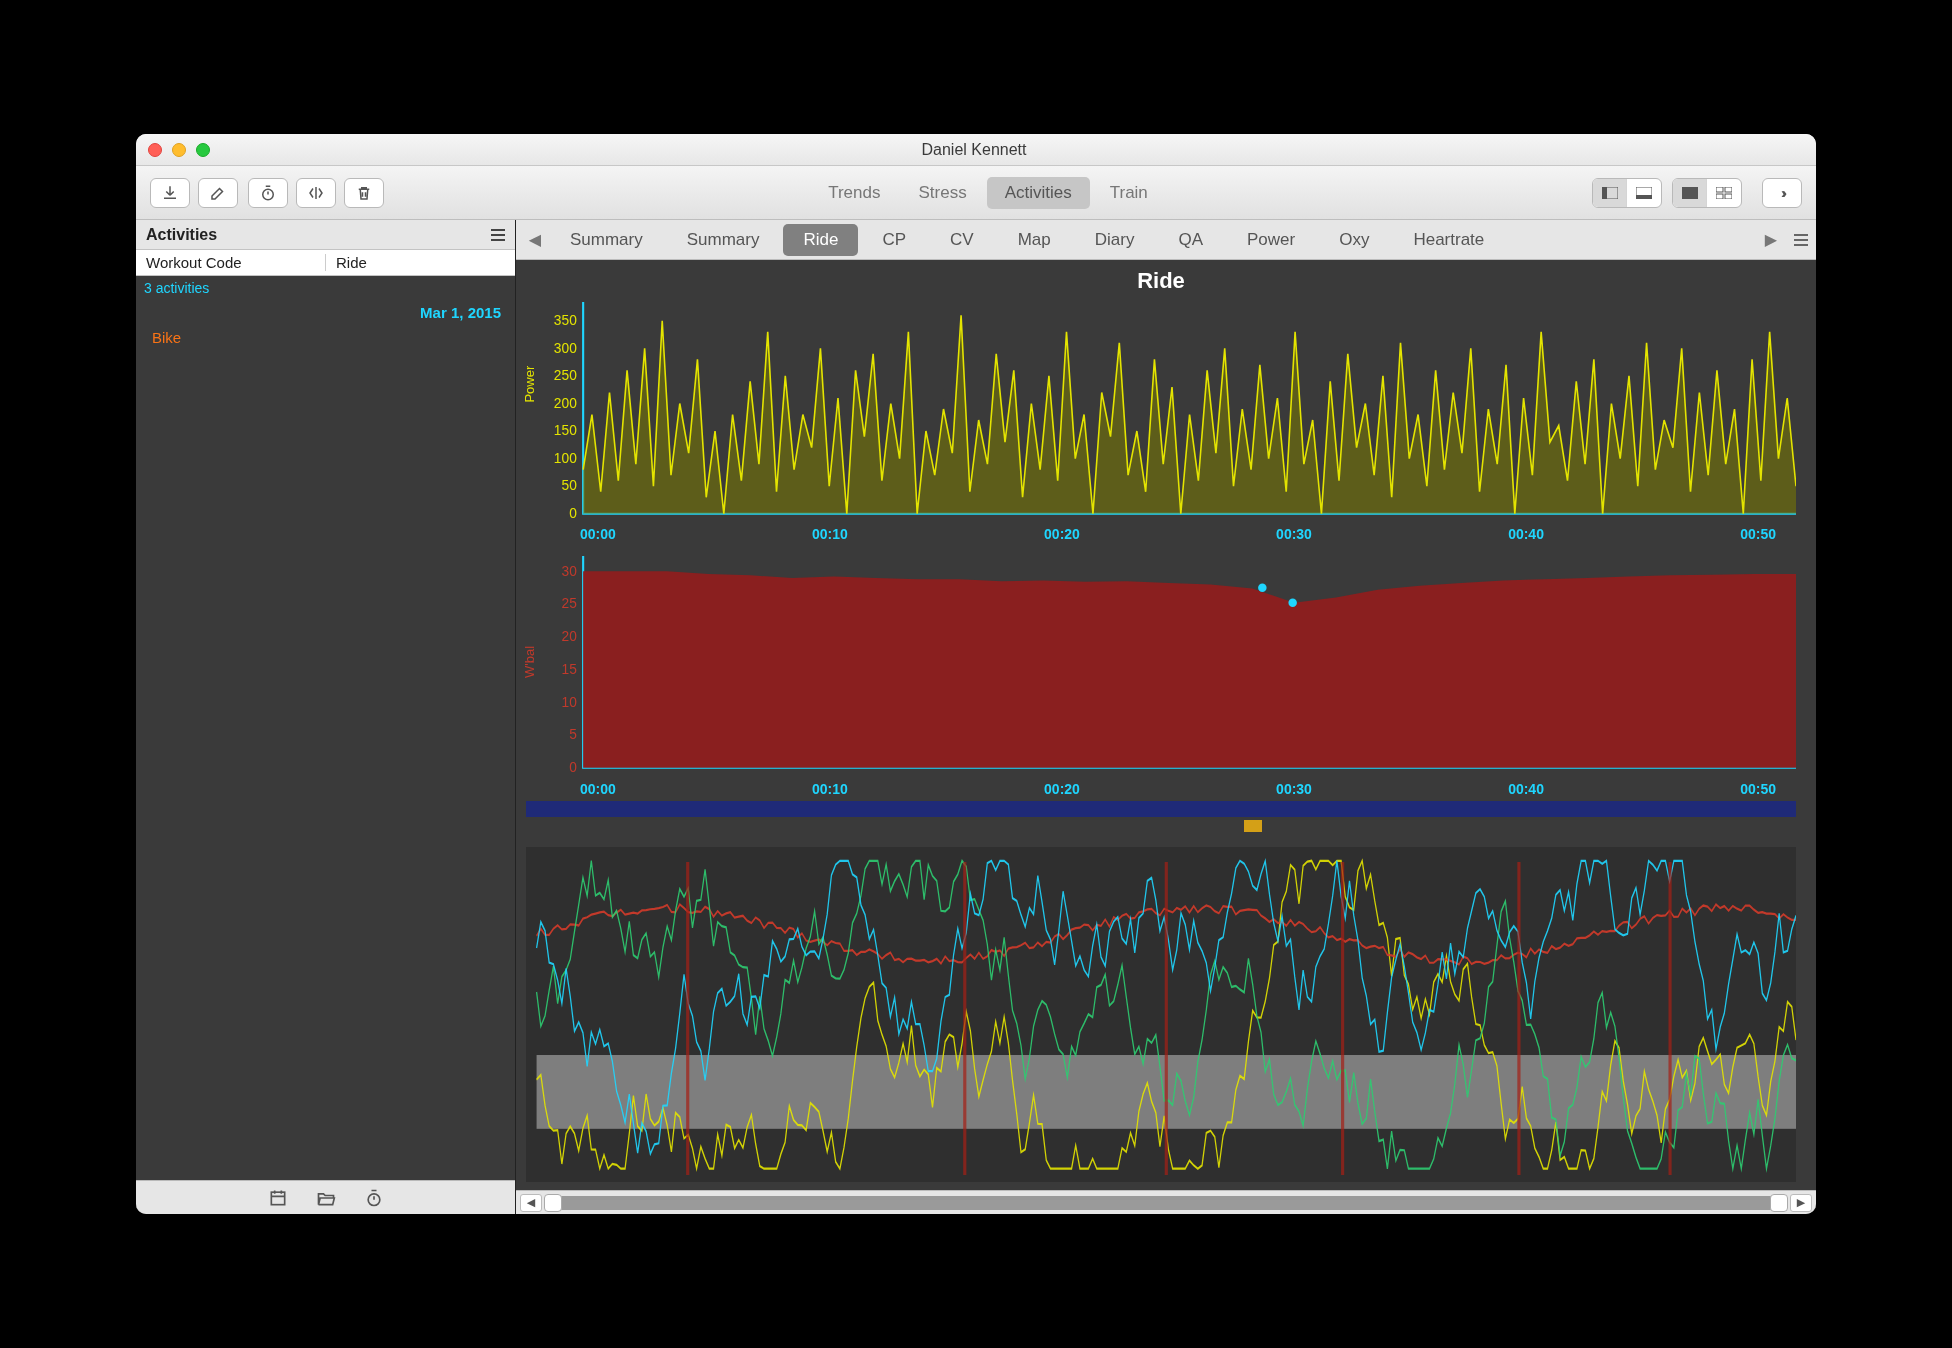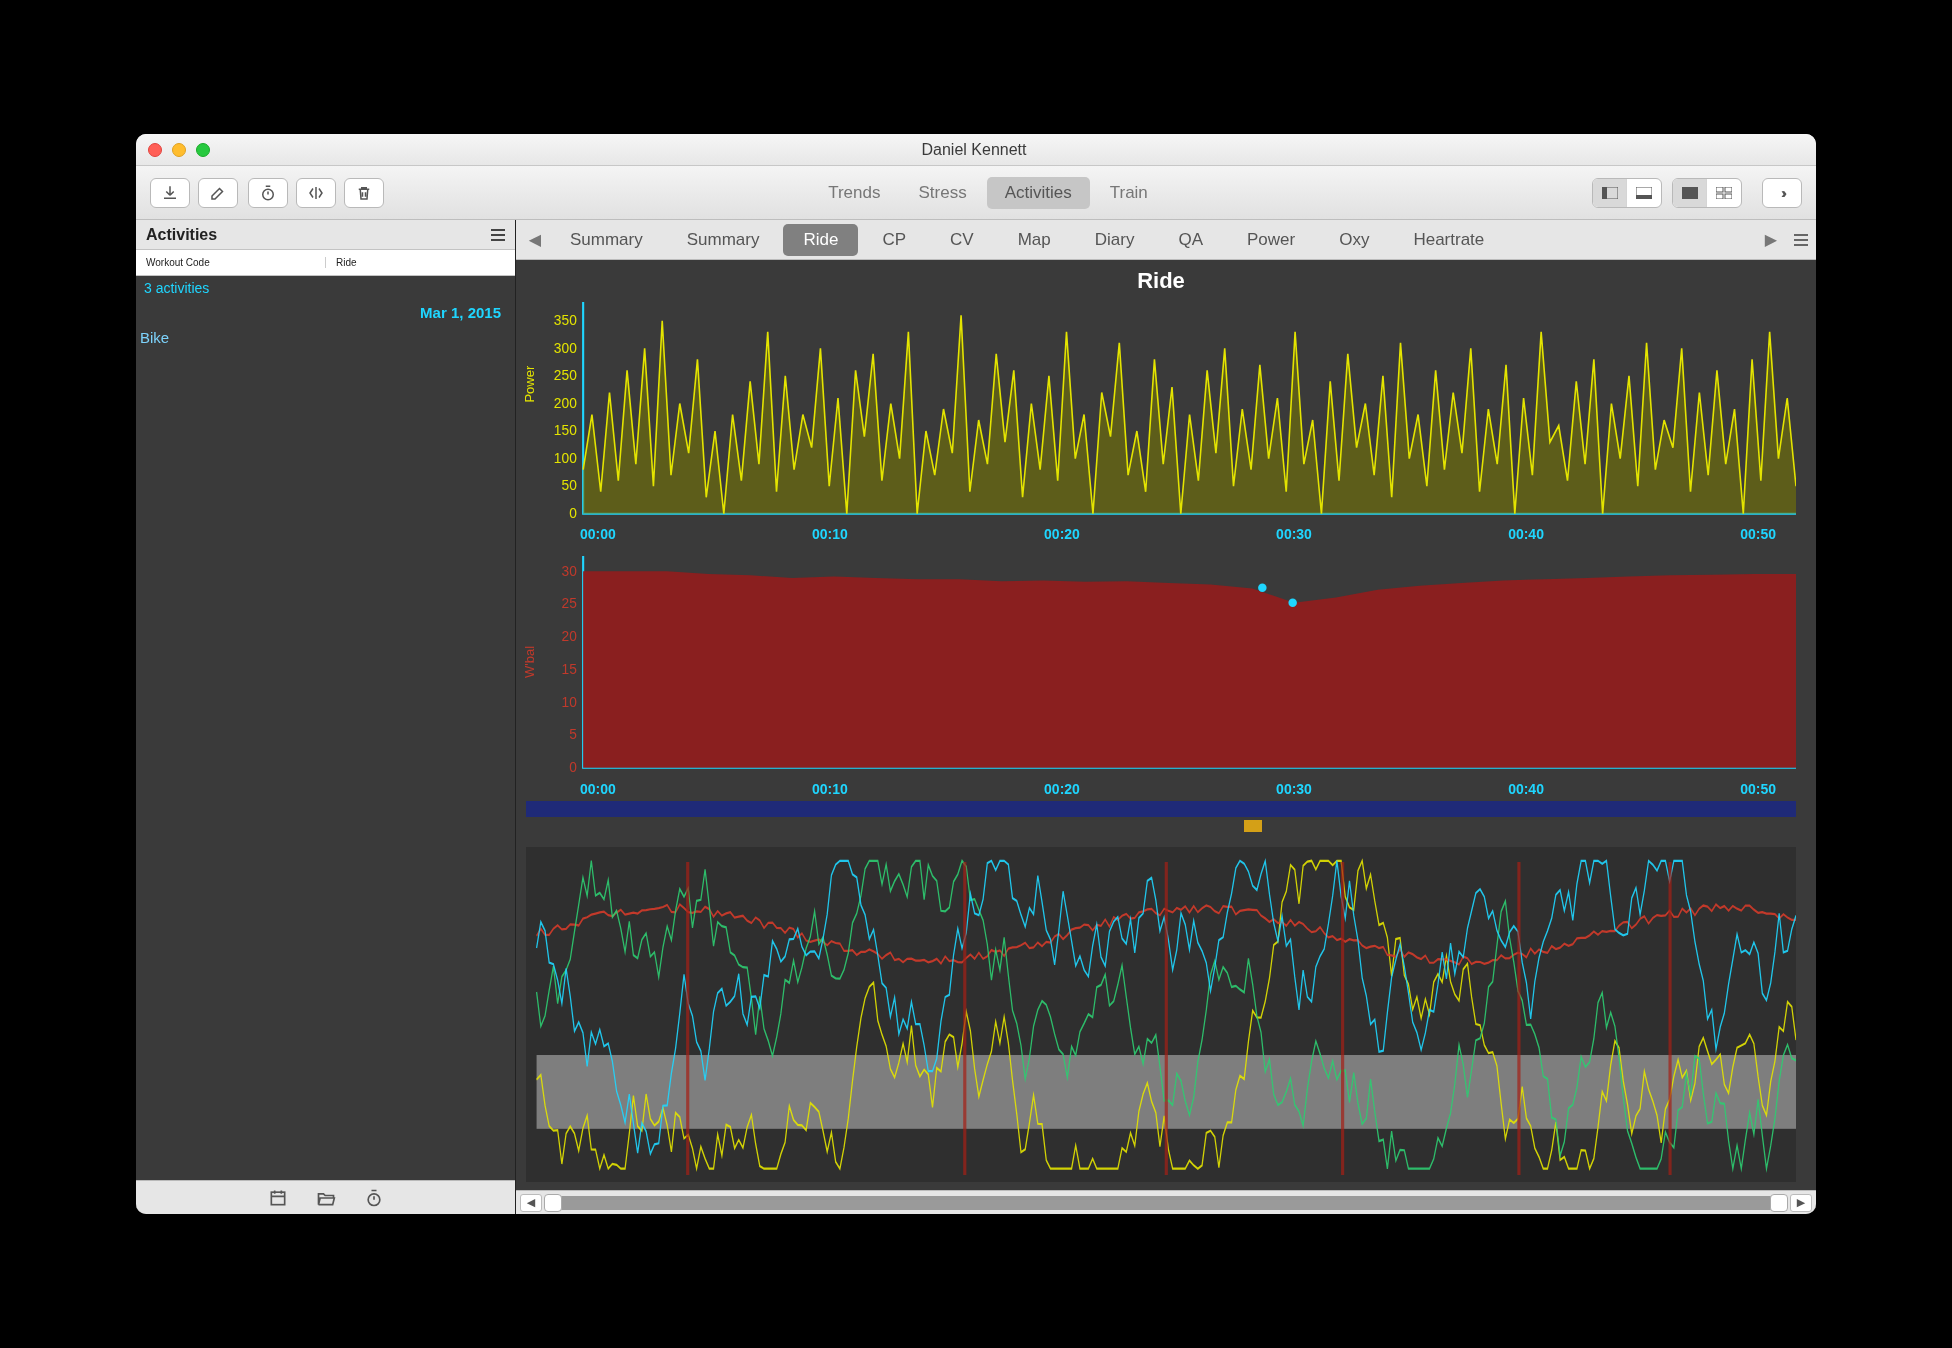--- a/index.html
+++ b/index.html
@@ -115,30 +115,30 @@
     color: #222;
     border-bottom: 1px solid #c3c3c3;
   }
   .menu-icon { display: flex; flex-direction: column; gap: 3px; }
   .menu-icon span { display: block; width: 14px; height: 2px; background: #444; }
   .col-headers {
     background: #fff;
     height: 26px;
     display: flex;
     align-items: center;
-    font-size: 10px;
+    font-size: 15px;
     color: #222;
     border-bottom: 1px solid #c3c3c3;
   }
   .col-headers .col1 { width: 190px; border-right: 1px solid #ccc; padding-left: 10px; }
   .col-headers .col2 { padding-left: 10px; }
   .sidebar-list { flex: 1; overflow: auto; color: #ddd; font-size: 15px; }
   .act-count { color: #1fd6ff; padding: 4px 8px; font-size: 14px; }
   .act-date { color: #1fd6ff; text-align: right; padding: 4px 14px; font-weight: 700; font-size: 15px; }
-  .act-item { padding: 4px 4px; color: #7dd3fc; }
+  .act-item { padding: 4px 16px; color: #f97316; }
   .sidebar-footer {
     height: 34px;
     background: #e6e6e6;
     border-top: 1px solid #b9b9b9;
     display: flex;
     align-items: center;
     justify-content: center;
     gap: 28px;
     color: #555;
   }

